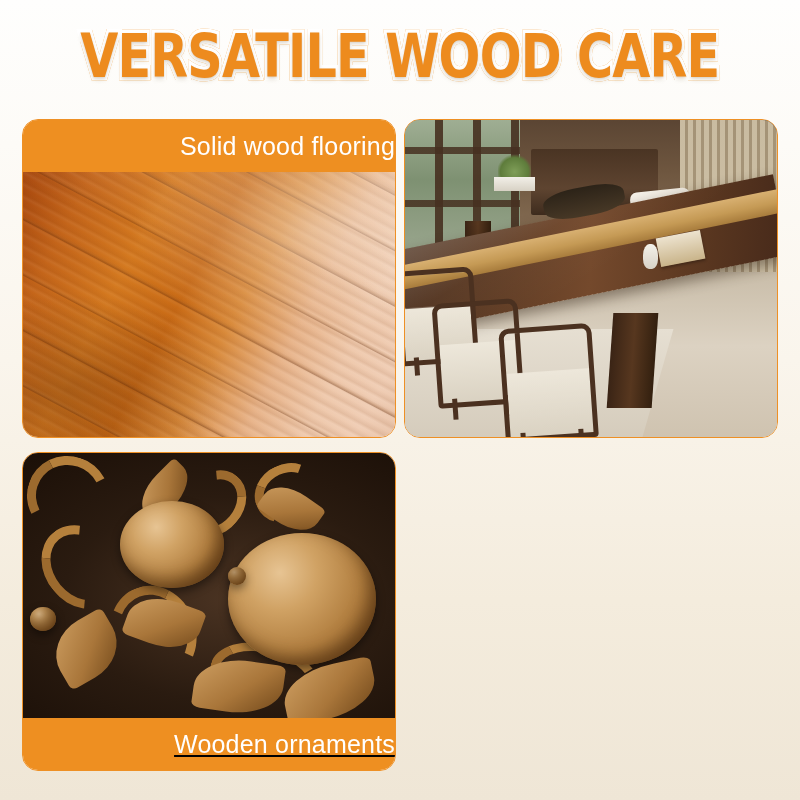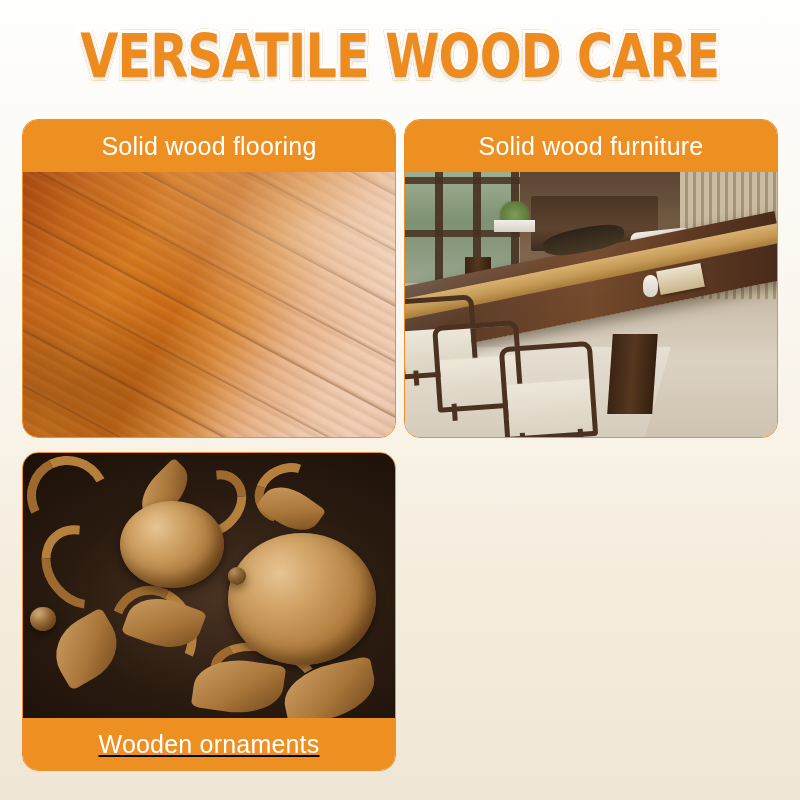--- a/index.html
+++ b/index.html
@@ -82,21 +82,21 @@
   .panel.label-top  { flex-direction: column; }
   .panel.label-bottom { flex-direction: column-reverse; text-decoration: underline; }
 
   .panel-label {
     flex: 0 0 52px;
     height: 52px;
     background: #EE8F21;
     color: #FFFFFF;
     font-size: 25px;
     line-height: 52px;
-    text-align: center;
+    text-align: right;
     letter-spacing: 0.2px;
     white-space: nowrap;
     overflow: hidden;
   }
 
   .panel-media {
     flex: 1 1 auto;
     position: relative;
     overflow: hidden;
   }
@@ -357,21 +357,20 @@
 <div class="grid">
 
   <div class="panel label-top">
     <div class="panel-label">Solid wood flooring</div>
     <div class="panel-media">
       <div class="wood-floor"></div>
     </div>
   </div>
 
   <div class="panel label-top">
-    <div class="panel-label">Solid wood furniture</div>
     <div class="panel-media">
       <div class="room">
         <div class="backwall"></div>
         <div class="screen"></div>
         <div class="win">
           <div class="win-mull"></div>
         </div>
         <div class="cabinet"></div>
         <div class="pillow"></div>
         <div class="floor"></div>

